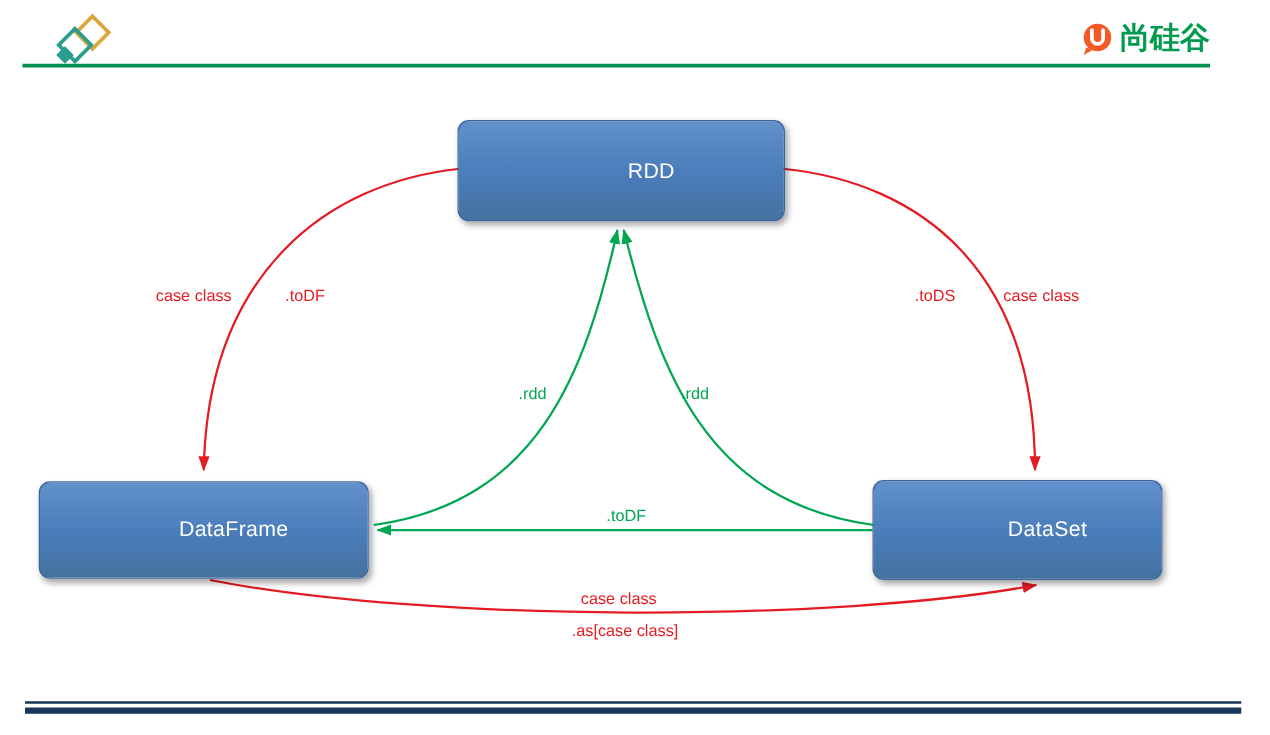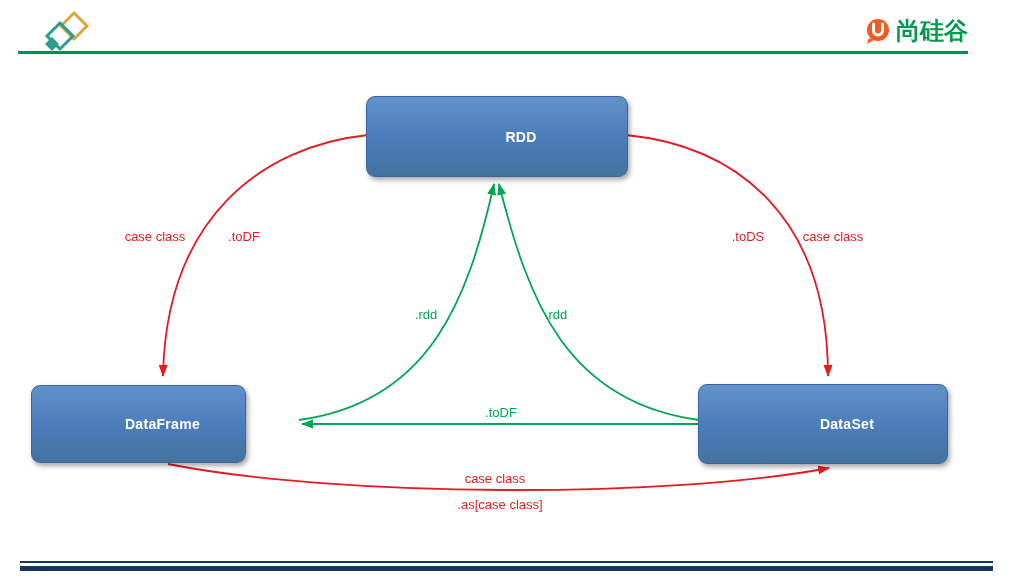--- a/index.html
+++ b/index.html
@@ -21,30 +21,30 @@
   .brand { position: absolute; right: 48px; top: 16px; display: flex; align-items: center; gap: 4px; }
   .brand-text {
     color: #009b4c; font-weight: bold; font-size: 24px; line-height: 30px;
     font-family: "Liberation Sans", sans-serif;
   }
 
   
   .node {
     position: absolute;
     display: flex; align-items: center; justify-content: center;
-    color: #ffffff; font-weight: bold; font-size: 14px;
+    color: #ffffff; font-weight: normal; font-size: 17px;
     background: linear-gradient(180deg, #6191cb 0%, #4a7cba 55%, #44739f 100%);
     border: 1px solid #3b659c; border-radius: 9px;
     box-shadow: 2px 3px 5px rgba(0,0,0,0.35);
     letter-spacing: 0.3px;
     padding-left: 48px;
   }
   .node-rdd       { left: 366px; top: 96px;  width: 262px; height: 81px; }
-  .node-dataframe { left: 31px;  top: 385px; width: 215px; height: 78px; }
-  .node-dataset   { left: 698px; top: 384px; width: 250px; height: 80px; }
+  .node-dataframe { left: 31px;  top: 385px; width: 264px; height: 78px; }
+  .node-dataset   { left: 698px; top: 384px; width: 232px; height: 80px; }
 
   
   svg.arrows { position: absolute; inset: 0; width: 1016px; height: 588px; }
   .edge { fill: none; stroke-width: 1.8px; }
   .edge-label { font-family: "Liberation Sans", sans-serif; font-size: 13px; }
   .edge-label.red { fill: #e41b23; }
   .edge-label.green { fill: #00a651; }
 
   
   .watermark {

